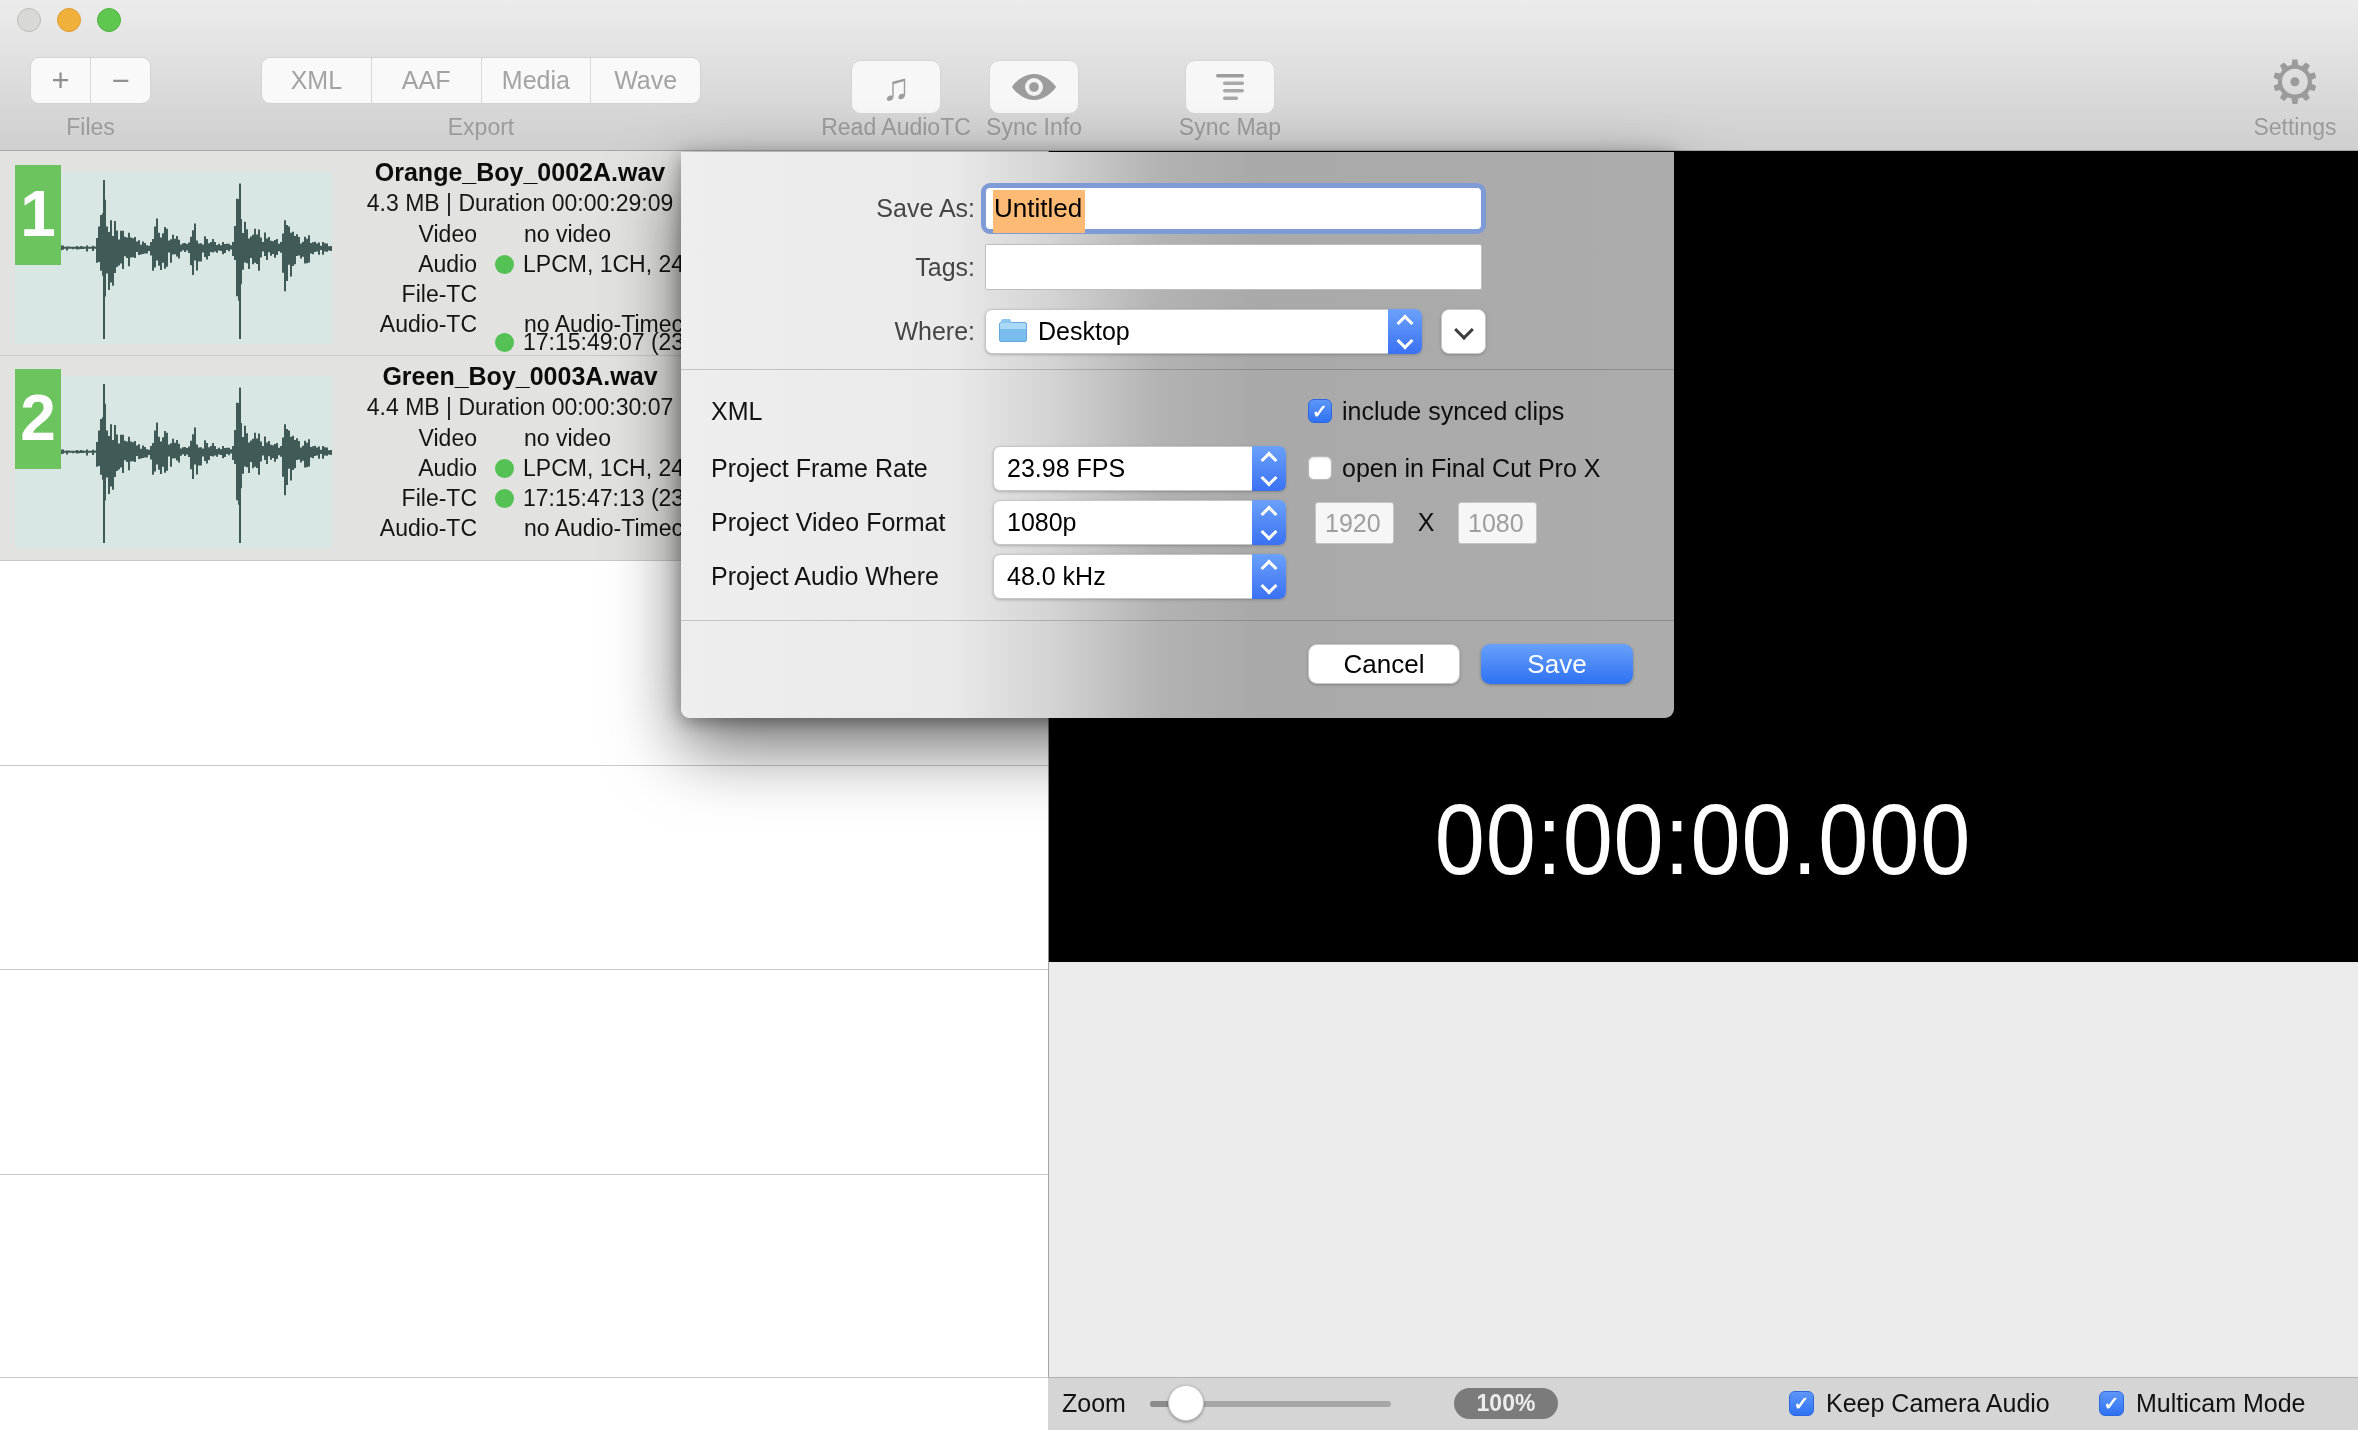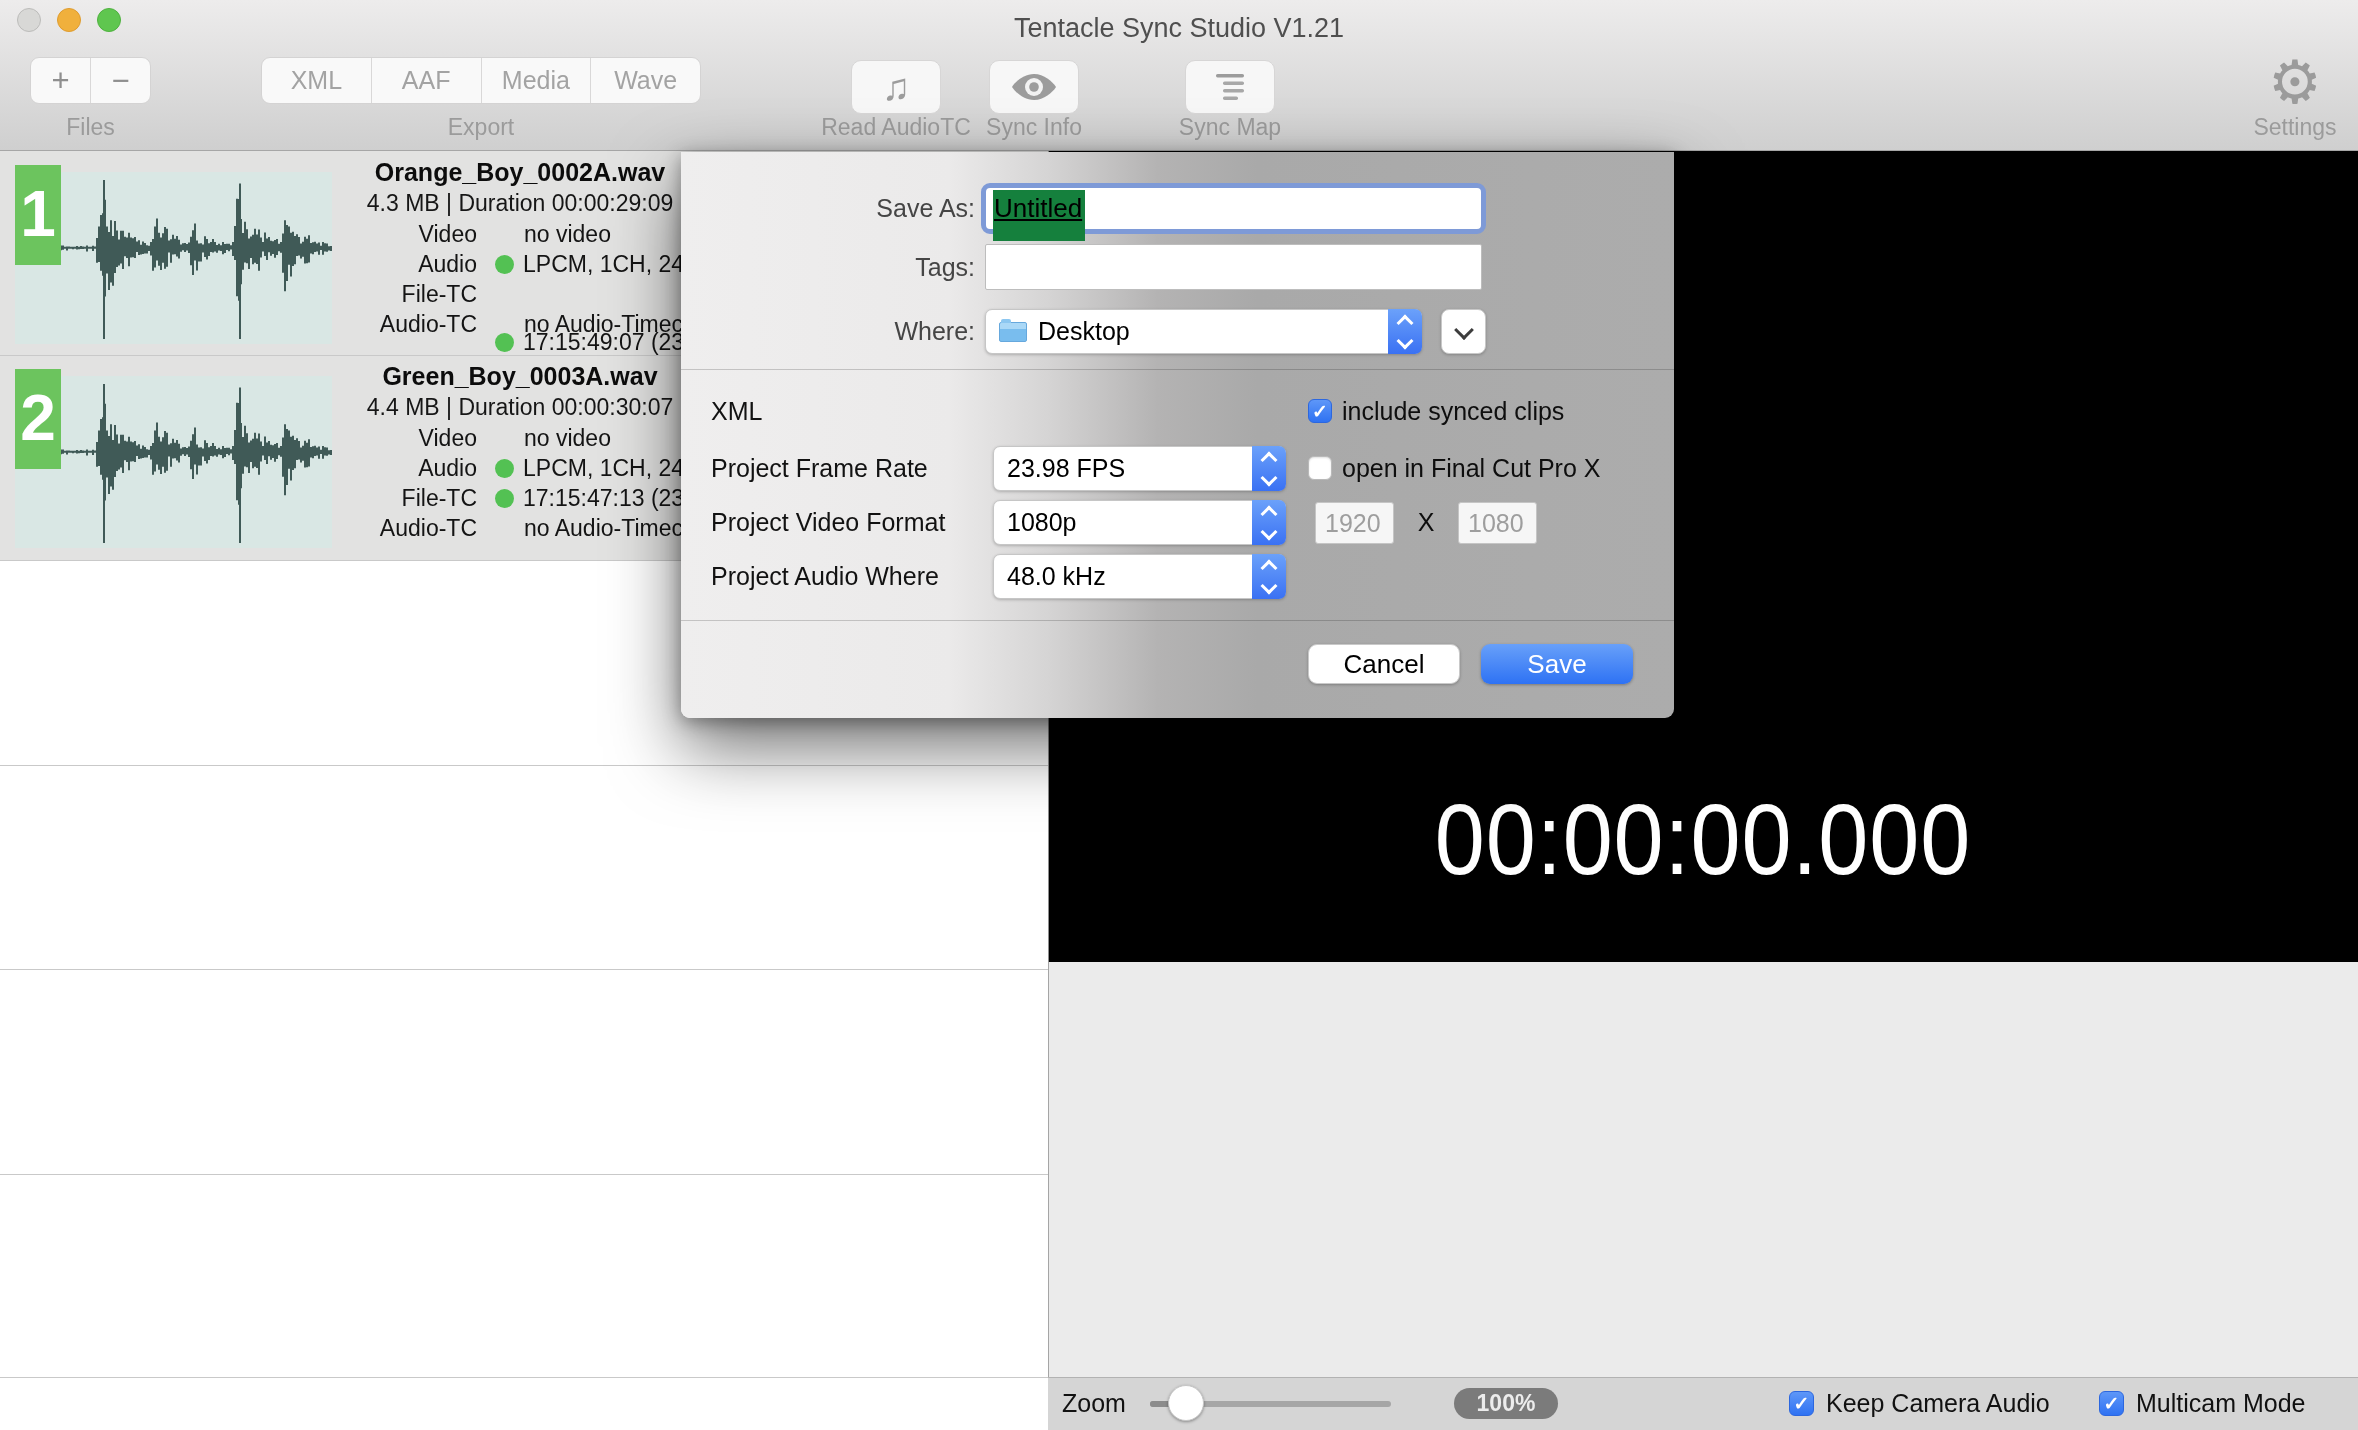--- a/index.html
+++ b/index.html
@@ -85,21 +85,21 @@
   
   #dialog{left:681px;top:152px;width:993px;height:566px;z-index:40;
     border-radius:0 0 9px 9px;
     background:linear-gradient(90deg,#efeeee 0%,#ebeaea 27%,#d5d4d4 37%,#b4b3b3 48%,#a9a9a9 58%,#acacac 100%);
     box-shadow:0 30px 70px rgba(0,0,0,.55),0 4px 18px rgba(0,0,0,.35);}
   .dlg-label{font-size:25px;color:#454545;text-align:right;left:0;width:294px;}
   .dlg-label2{font-size:25px;color:#121212;left:30px;}
   #saveas-field{left:300px;top:31px;width:505px;height:51px;box-sizing:border-box;
     border:5px solid #7e9ad7;border-radius:9px;background:#fff;
     font-size:26px;line-height:41px;padding-left:7px;color:#000;}
-  #saveas-field .sel{background:#15803d;padding:3px 3px 18px 1px;text-decoration:underline;}
+  #saveas-field .sel{background:#fdba74;padding:3px 3px 10px 1px;}
   #tags-field{left:304px;top:92px;width:497px;height:46px;box-sizing:border-box;
     background:#fff;border:1px solid #bdbdbd;border-radius:2px;}
   .popup{background:#fff;border:1px solid #c6c6c6;border-radius:7px;height:45px;
     box-sizing:border-box;box-shadow:0 1px 3px rgba(0,0,0,.22);
     font-size:25px;color:#000;display:flex;align-items:center;padding-left:13px;text-align:center;}
   .popup .cap{position:absolute;right:-1px;top:-1px;bottom:-1px;width:34px;
     border-radius:0 7px 7px 0;background:linear-gradient(#6ba1fa,#3a71f3);
     display:flex;flex-direction:column;align-items:center;justify-content:center;gap:6px;}
   .chev{width:9px;height:9px;border:solid #fff;border-width:0 3px 3px 0;display:block;}
   .chev.up{transform:rotate(-135deg);margin-top:3px;}
@@ -127,21 +127,20 @@
 
   svg{display:block;}
 </style>
 </head>
 <body>
 
 <div id="titlebar" class="abs">
   <div id="tl-close" class="abs tl"></div>
   <div id="tl-min" class="abs tl"></div>
   <div id="tl-zoom" class="abs tl"></div>
-  <div id="win-title" class="abs">Tentacle Sync Studio V1.21</div>
 
   <div id="grp-files" class="abs tb-group">
     <div class="tb-seg">+</div>
     <div class="tb-seg">−</div>
   </div>
   <div class="abs tb-caption" style="left:30px;width:121px;">Files</div>
 
   <div id="grp-export" class="abs tb-group">
     <div class="tb-seg">XML</div>
     <div class="tb-seg">AAF</div>

